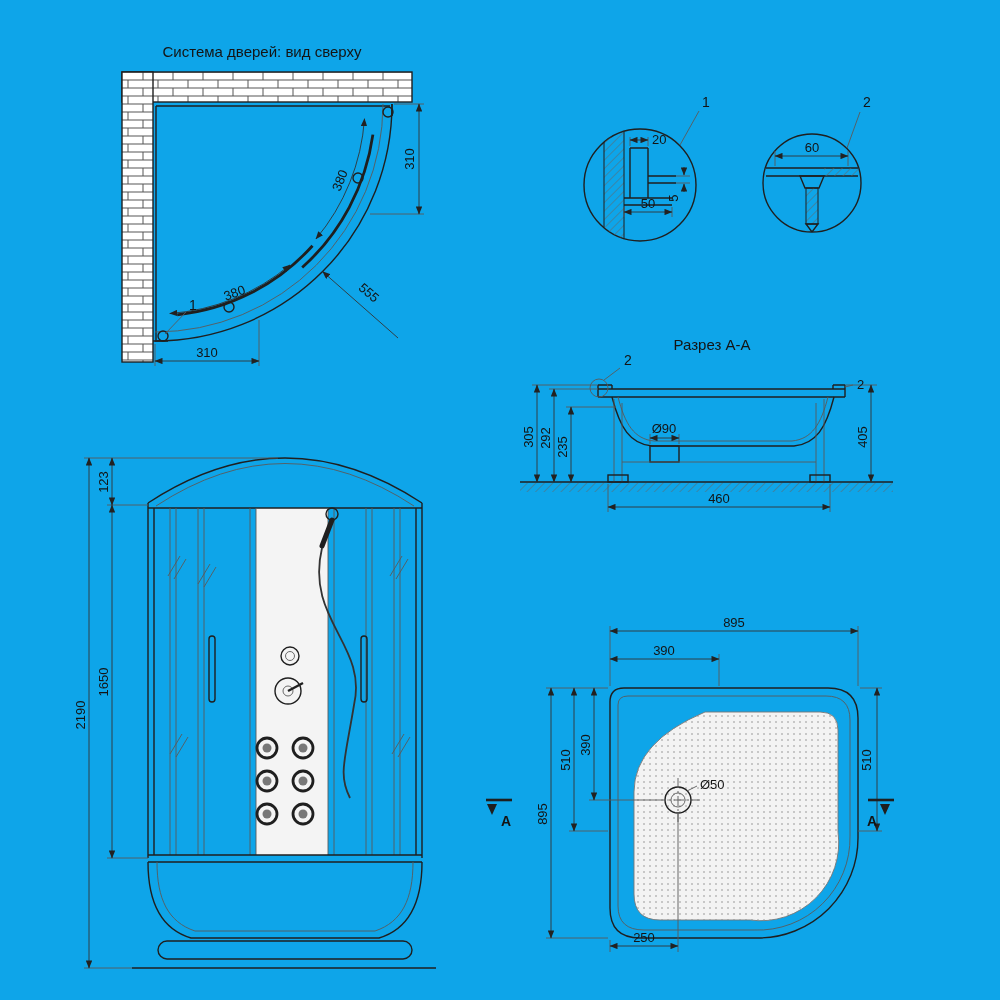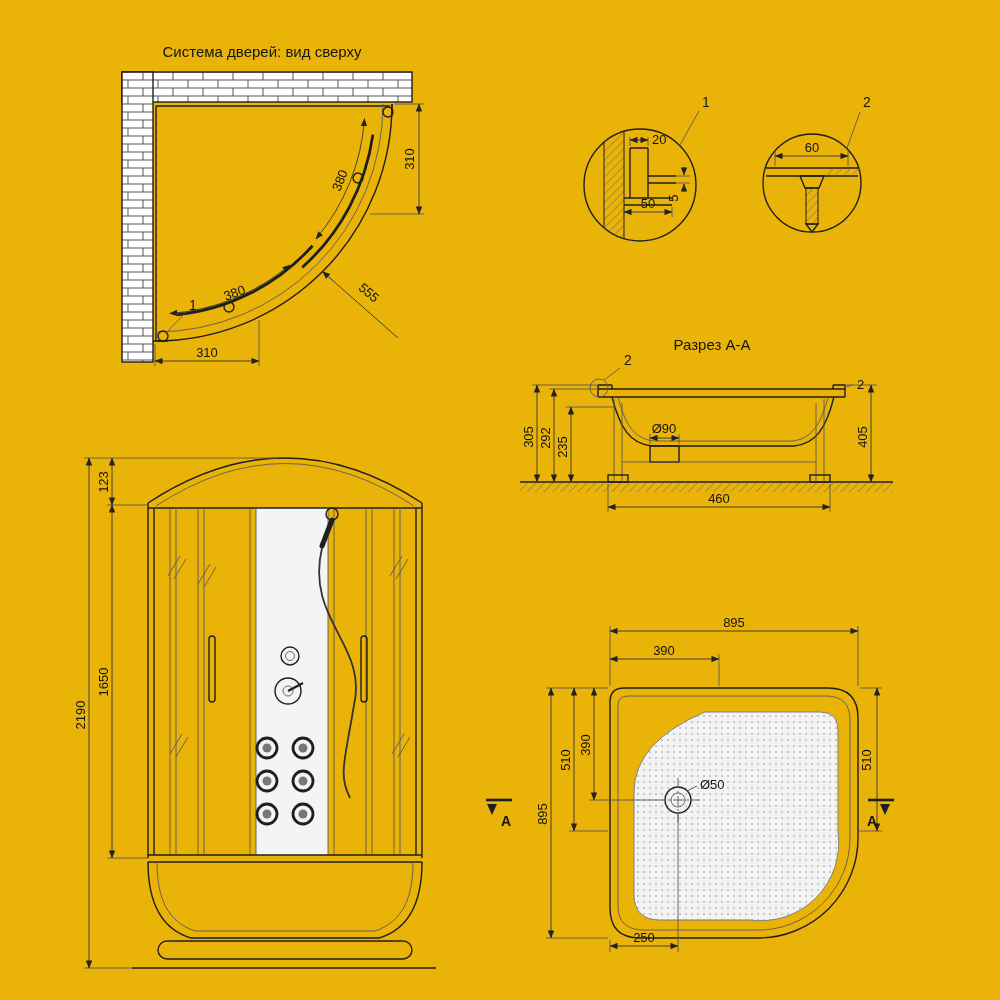--- a/index.html
+++ b/index.html
@@ -1,16 +1,16 @@
 <!DOCTYPE html>
 <html><head>
 <meta charset="utf-8">
 <style>
   html,body{margin:0;padding:0;background:#ffffff}
-  .sheet{width:1000px;height:1000px;background:#eab308;position:relative;overflow:hidden}
+  .sheet{width:1000px;height:1000px;background:#0ea5e9;position:relative;overflow:hidden}
   svg{display:block}
   text{font-family:"Liberation Sans",sans-serif;fill:#141414;font-size:13px}
   .title{font-size:15px}
   .co{font-size:14px}
   .mark{font-size:14px;font-weight:bold}
   .w{stroke:#1f1f1f;stroke-width:1.4;fill:none}
   .w2{stroke:#1f1f1f;stroke-width:2.8;fill:none}
   .t{stroke:#5a5a5a;stroke-width:0.9;fill:none}
   .dm{stroke:#333;stroke-width:0.9;fill:none}
 </style>

